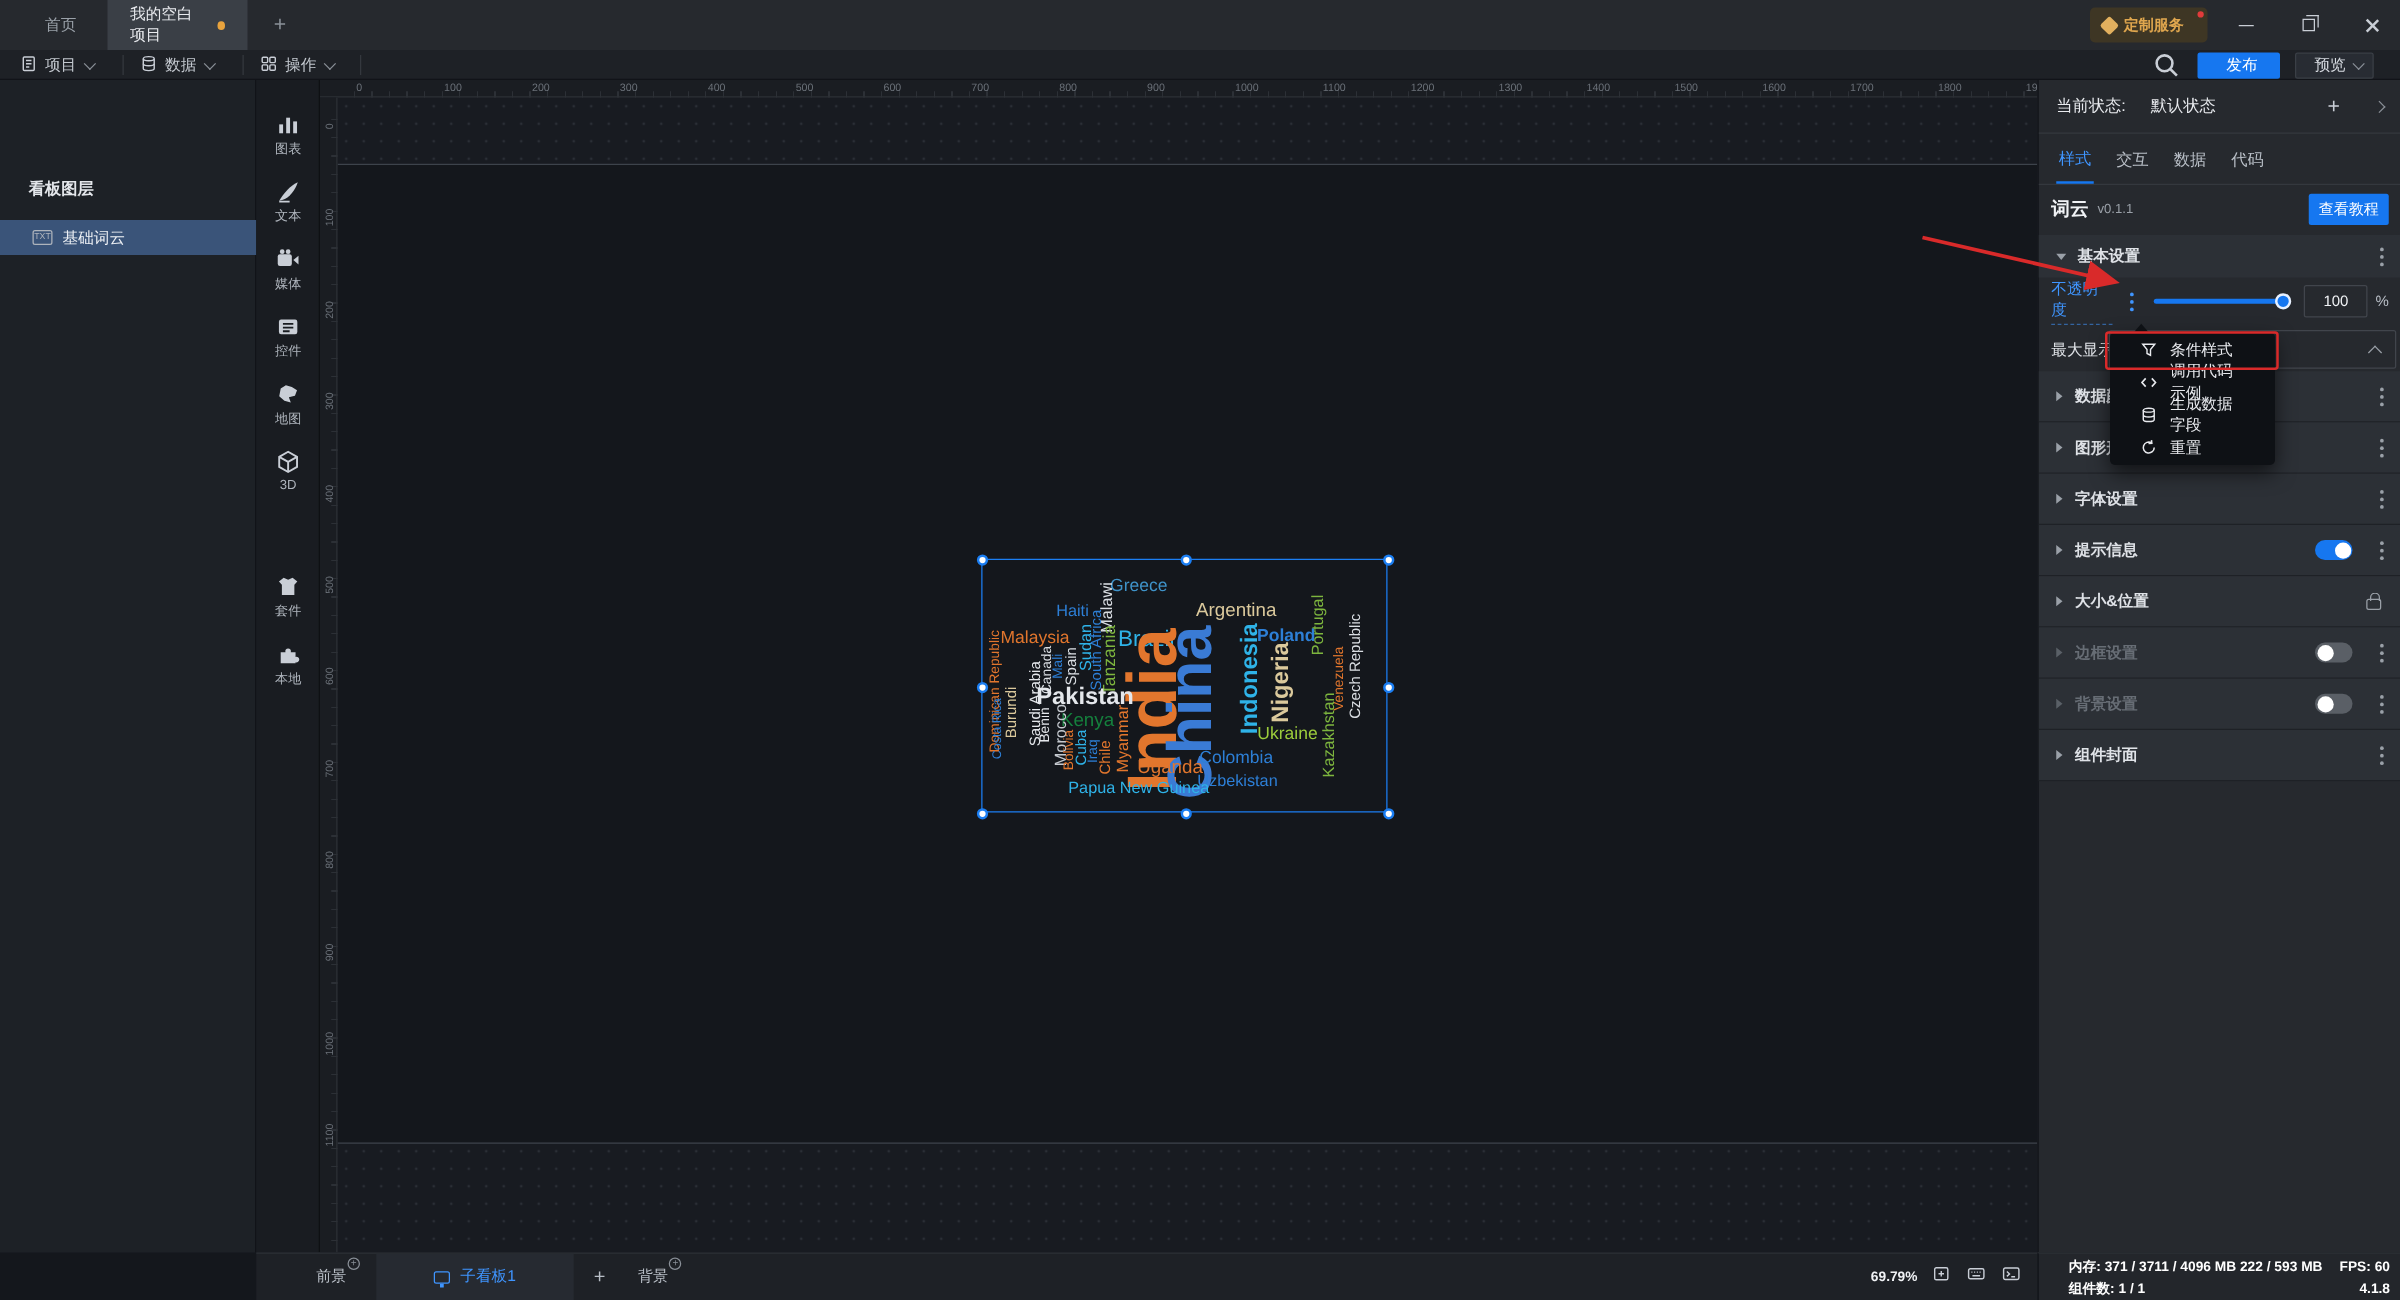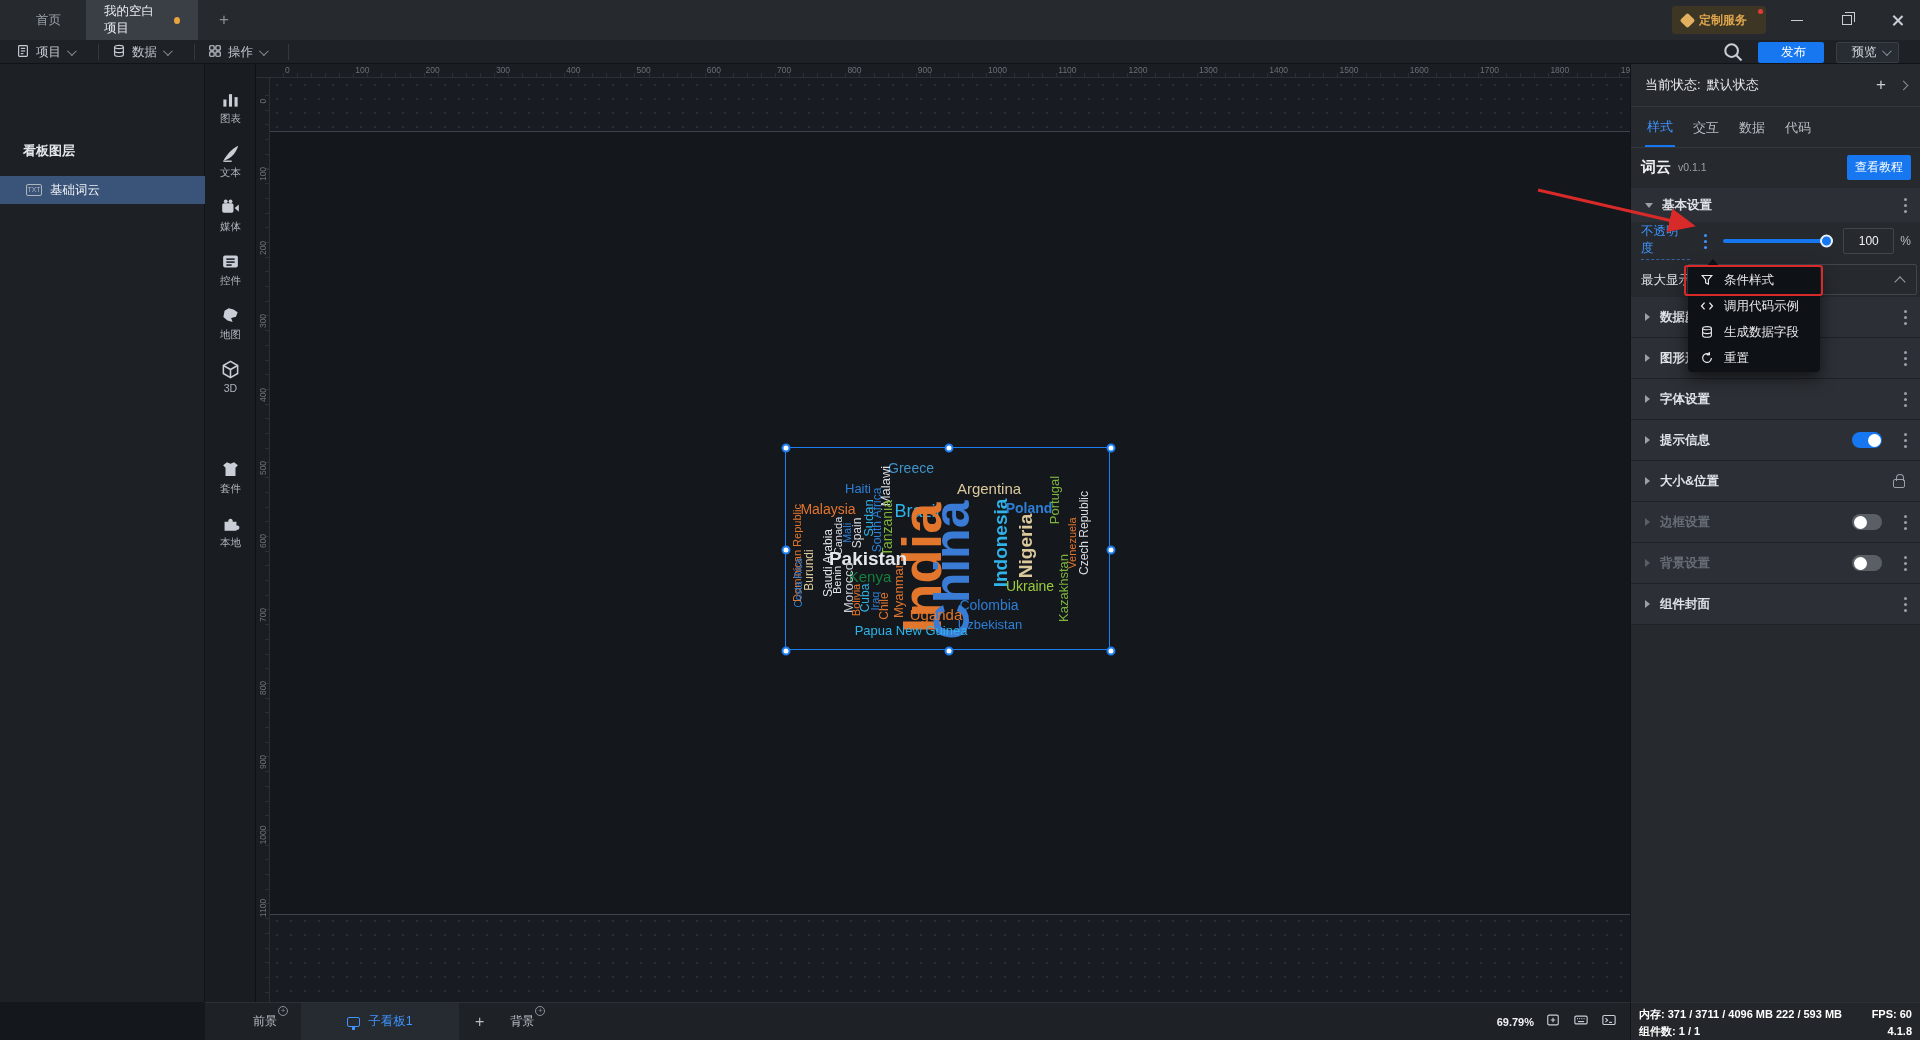--- a/index.html
+++ b/index.html
@@ -75,21 +75,21 @@
   
   #selection { position:absolute; left:529px; top:383px; width:325px; height:203px; border:1.5px solid #1b7ef2; }
   .handle { position:absolute; width:9px; height:9px; border-radius:50%; background:#fff; border:2px solid #1b7ef2;
     transform:translate(-50%,-50%); }
   #wordcloud { position:absolute; left:0; top:0; width:325px; height:203px; }
   .word { position:absolute; white-space:nowrap; font-weight:500; transform:translate(-50%,-50%); line-height:1; }
 
   
   #inspector { left:1630px; top:64px; width:290px; height:938px; background:#26292e; border-left:1px solid #111318; }
   #state-row { left:0; top:0; width:290px; height:43px; border-bottom:1px solid #34383e;
-    display:flex; align-items:center; padding:0 14px; gap:6px; color:#e8eaee; font-size:13px; }
+    display:flex; align-items:center; padding:0 14px; gap:20px; color:#e8eaee; font-size:13px; }
   .chev-right { width:7px; height:7px; border-right:1.4px solid #8a9098; border-top:1.4px solid #8a9098; transform:rotate(45deg); }
   #insp-tabs { left:0; top:43px; width:290px; height:41px; display:flex; align-items:center; gap:16px; padding:0 14px;
     border-bottom:1px solid #34383e; }
   .insp-tab { font-size:13px; color:#b9bfc7; padding:10px 2px 9px; }
   .insp-tab.active { color:#3f95ff; border-bottom:2px solid #1677f0; }
   #comp-row { left:0; top:84px; width:290px; height:38px; display:flex; align-items:center; padding:0 10px; gap:7px; }
   #comp-name { color:#f0f2f5; font-size:15px; font-weight:bold; }
   #comp-version { color:#9aa0a8; font-size:10.5px; }
   #tutorial-btn { margin-left:auto; background:#1677f0; color:#fff; font-size:12px; padding:4px 8px; border-radius:2px; }
   #basic-header { left:0; top:124px; width:290px; height:34px; background:#2c3036; display:flex; align-items:center; gap:9px; padding:0 14px; }
@@ -126,21 +126,21 @@
   .toggle.on .thumb { right:1.5px; } .toggle.off .thumb { left:1.5px; }
   .lock { width:12px; height:9px; border:1.5px solid #9aa0a8; border-radius:2px; position:relative; margin-right:2px; margin-top:5px; }
   .lock::before { content:""; position:absolute; left:1.5px; top:-6px; width:6px; height:6px;
     border:1.5px solid #9aa0a8; border-bottom:none; border-radius:4px 4px 0 0; }
 
   
   #ctx-menu { left:1688px; top:266px; width:132px; background:#0e1115; border-radius:4px; z-index:50;
     box-shadow:0 6px 16px rgba(0,0,0,.6); padding:1px 0; }
   #ctx-notch { left:1706px; top:259px; width:0; height:0; z-index:51;
     border-left:7px solid transparent; border-right:7px solid transparent; border-bottom:8px solid #0e1115; }
-  .ctx-item { height:26px; display:flex; align-items:center; gap:10px; padding:0 12px; color:#e8eaee; font-size:12.5px; }
+  .ctx-item { height:26px; display:flex; align-items:center; gap:10px; padding:0 24px; color:#e8eaee; font-size:12.5px; }
   .ctx-item svg { width:14px; height:14px; flex:none; }
   #red-box { left:1684px; top:265px; width:139px; height:31px; border:2px solid #d92a2a; border-radius:3px; z-index:56; }
   #arrow-overlay { left:0; top:0; z-index:60; pointer-events:none; }
 
   
   #bottombar { left:205px; top:1002px; width:1425px; height:38px; background:#1e2126; border-top:1px solid #2c3036;
     display:flex; align-items:center; }
   .layer-word { position:relative; color:#b9bfc7; font-size:12px; }
   .circle-plus { position:absolute; right:-11px; top:-7px; width:10px; height:10px; border:1px solid #8a9098;
     border-radius:50%; color:#8a9098; font-size:8px; line-height:8px; text-align:center; }
@@ -148,21 +148,21 @@
   #board-tab { margin-left:24px; width:158px; height:38px; background:#262a31; display:flex; align-items:center;
     justify-content:center; gap:8px; color:#3f95ff; font-size:12.5px; }
   .board-icon { width:13px; height:10px; border:1.3px solid #3f95ff; border-radius:2px; position:relative; }
   .board-icon::after { content:""; position:absolute; left:4px; bottom:-4px; width:3px; height:3px; background:#3f95ff; }
   #tab-plus { margin-left:16px; color:#b9bfc7; font-size:16px; }
   #bg-label { margin-left:26px; }
   #zoom-label { margin-left:auto; color:#f0f2f5; font-size:11px; font-weight:bold; }
   .mini-icon { margin-left:10px; width:18px; height:16px; display:flex; align-items:center; justify-content:center; }
   .mini-icon svg { width:16px; height:14px; }
   #statusbar { left:1630px; top:1002px; width:290px; height:38px; background:#23262b; border-top:1px solid #2c3036;
-    border-left:1px solid #111318; padding:3px 8px 0 8px; color:#fff; font-size:11px; font-weight:bold; }
+    border-left:1px solid #111318; padding:3px 8px 0 24px; color:#fff; font-size:11px; font-weight:bold; }
   .status-line { display:flex; justify-content:space-between; line-height:17px; white-space:nowrap; }
 </style>
 </head>
 <body>
 
 <div id="app">
 
   <div id="titlebar" class="abs">
     <div id="tab-home" class="abs tab">
       <span>首页</span>

